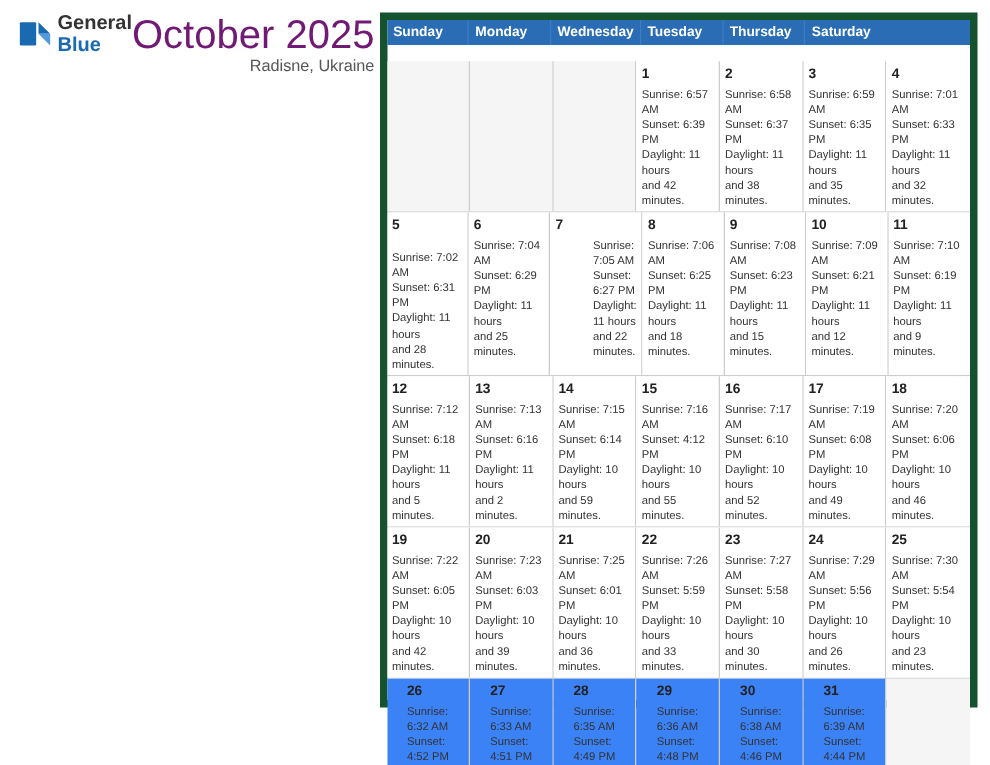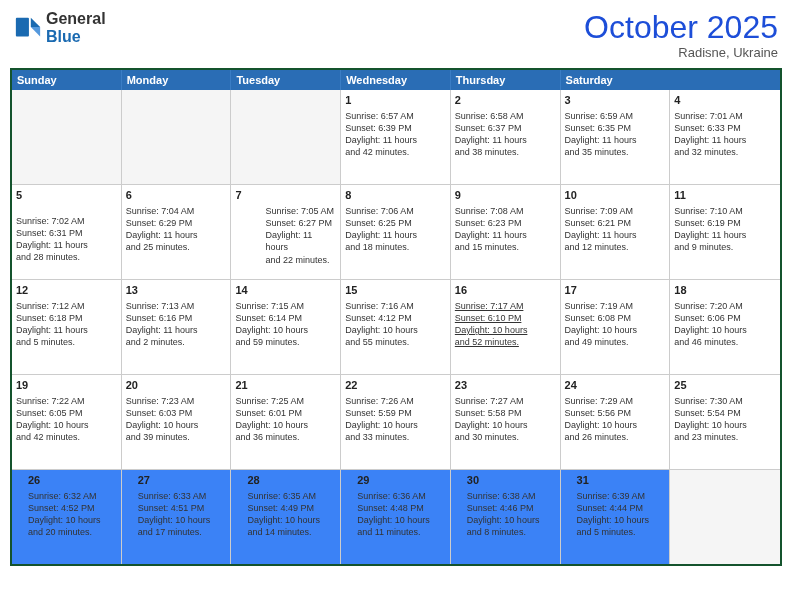--- a/index.html
+++ b/index.html
@@ -8,21 +8,21 @@
       height: 612px;
       font-family: Arial, sans-serif;
       background: #fff;
       overflow: hidden;
     }
     .page {
       width: 792px;
       height: 576px;
       padding: 10px;
       display: flex;
-      flex-direction: column;
+      flex-direction: row;
     }
     .header {
       display: flex;
       justify-content: space-between;
       align-items: flex-start;
       margin-bottom: 8px;
       padding: 0 4px;
     }
     .logo {
       display: flex;
@@ -47,32 +47,33 @@
     .logo-icon {
       width: 28px;
       height: 28px;
     }
     .title-block {
       text-align: right;
     }
     .month-title {
       font-size: 32px;
       font-weight: 300;
-      color: #1d4ed8;
+      color: #701a75;
       line-height: 1.1;
     }
     .subtitle {
       font-size: 13px;
       color: #555;
     }
     .calendar {
       flex: 1;
       display: flex;
       flex-direction: column;
-      border: 2px solid #14532d;
+      border: 6px solid #14532d;
+      gap: 13px;
     }
     .cal-header {
       display: grid;
       grid-template-columns: repeat(7, 1fr);
       background: #2a6db5;
     }
     .cal-header-cell {
       color: #fff;
       font-size: 11px;
       font-weight: bold;
@@ -136,22 +137,22 @@
     <div class="title-block">
       <div class="month-title">October 2025</div>
       <div class="subtitle">Radisne, Ukraine</div>
     </div>
   </div>
 
   <div class="calendar">
     <div class="cal-header">
     <div class="cal-header-cell">Sunday</div>
         <div class="cal-header-cell">Monday</div>
+        <div class="cal-header-cell">Wednesday</div>
         <div class="cal-header-cell">Tuesday</div>
-        <div class="cal-header-cell">Wednesday</div>
         <div class="cal-header-cell">Thursday</div>
         <div class="cal-header-cell">Saturday</div>
       </div>
     <div class="cal-body">
     <div class="cal-row">
           <div class="cal-cell empty"></div>
           <div class="cal-cell empty"></div>
           <div class="cal-cell empty"></div>
           <div class="cal-cell">
             <span class="day-num">1</span>
@@ -257,21 +258,21 @@
           </div>
           <div class="cal-cell">
             <span class="day-num">15</span>
             <div class="cell-text" style="white-space: pre-line;">Sunrise: 7:16 AM
 Sunset: 4:12 PM
 Daylight: 10 hours
 and 55 minutes.</div>
           </div>
           <div class="cal-cell">
             <span class="day-num">16</span>
-            <div class="cell-text" style="white-space: pre-line; text-decoration: underline;">Sunrise: 7:17 AM
+            <div class="cell-text" style="white-space: pre-line;">Sunrise: 7:17 AM
 Sunset: 6:10 PM
 Daylight: 10 hours
 and 52 minutes.</div>
           </div>
           <div class="cal-cell">
             <span class="day-num">17</span>
             <div class="cell-text" style="white-space: pre-line;">Sunrise: 7:19 AM
 Sunset: 6:08 PM
 Daylight: 10 hours
 and 49 minutes.</div>

